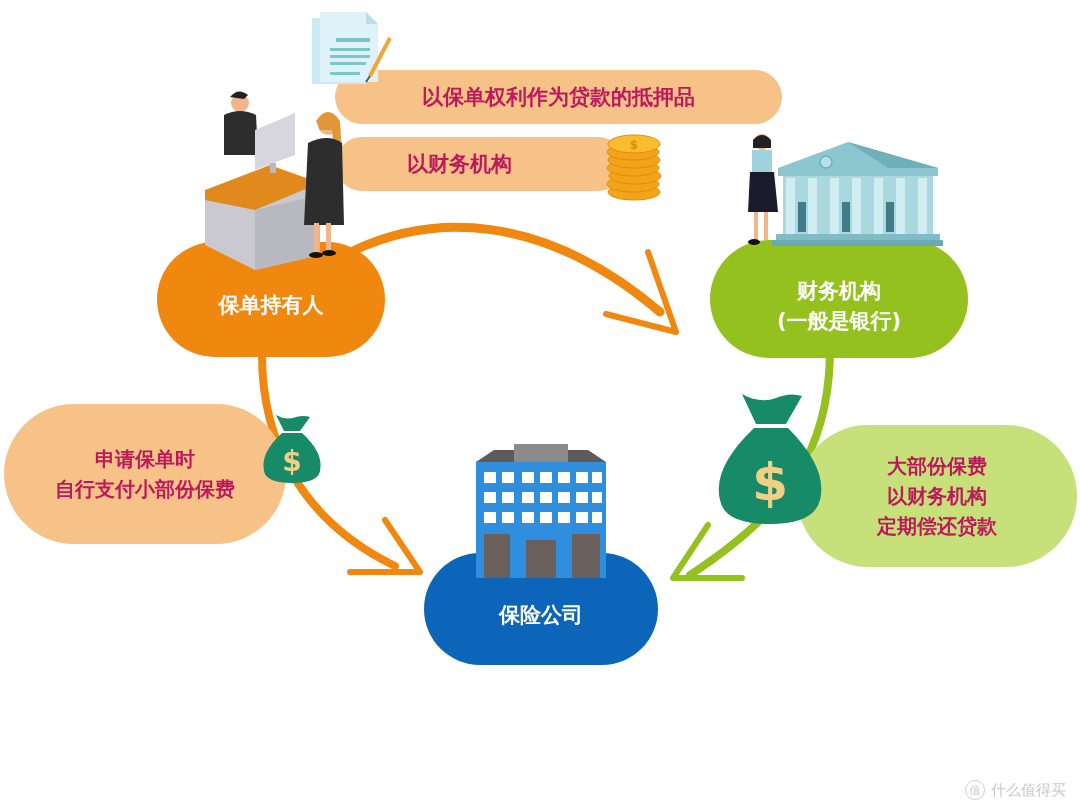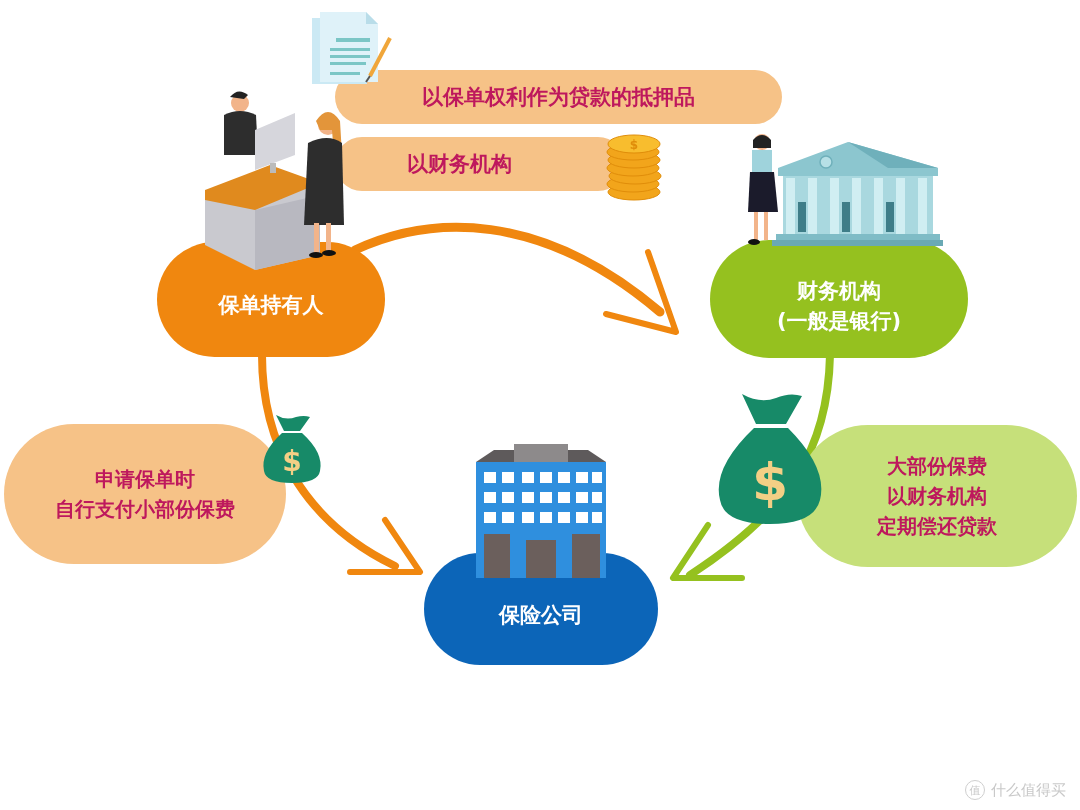--- a/index.html
+++ b/index.html
@@ -163,21 +163,21 @@
     <rect x="106" y="70" width="12" height="11"></rect>
       <rect x="122" y="70" width="10" height="11"></rect>
   </g>
   <g fill="#6b5f5c">
     <rect x="14" y="92" width="26" height="44"></rect>
     <rect x="56" y="98" width="30" height="38"></rect>
     <rect x="102" y="92" width="28" height="44"></rect>
   </g>
 </svg>
 
-<div class="pill" style="left:4px;top:424px;width:282px;height:140px;border-radius:70px;background:#f6c287;">
+<div class="pill" style="left:4px;top:404px;width:282px;height:140px;border-radius:70px;background:#f6c287;">
   <span class="pill-label">申请保单时
 自行支付小部份保费</span>
 </div>
 
 <svg class="abs" style="left:260px;top:413px;" width="66" height="72">
   <path d="M 16 2 Q 26 8 36 4 Q 44 2 50 4 L 40 18 L 24 18 Z" fill="#178a68"></path>
   <path d="M 22 20 L 42 20 Q 64 40 60 58 Q 58 70 32 70 Q 6 70 4 58 Q 0 40 22 20 Z" fill="#178a68"></path>
   <text x="32" y="58" font-size="28" font-weight="bold" text-anchor="middle" fill="#f3cf85">$</text>
 </svg>
 

